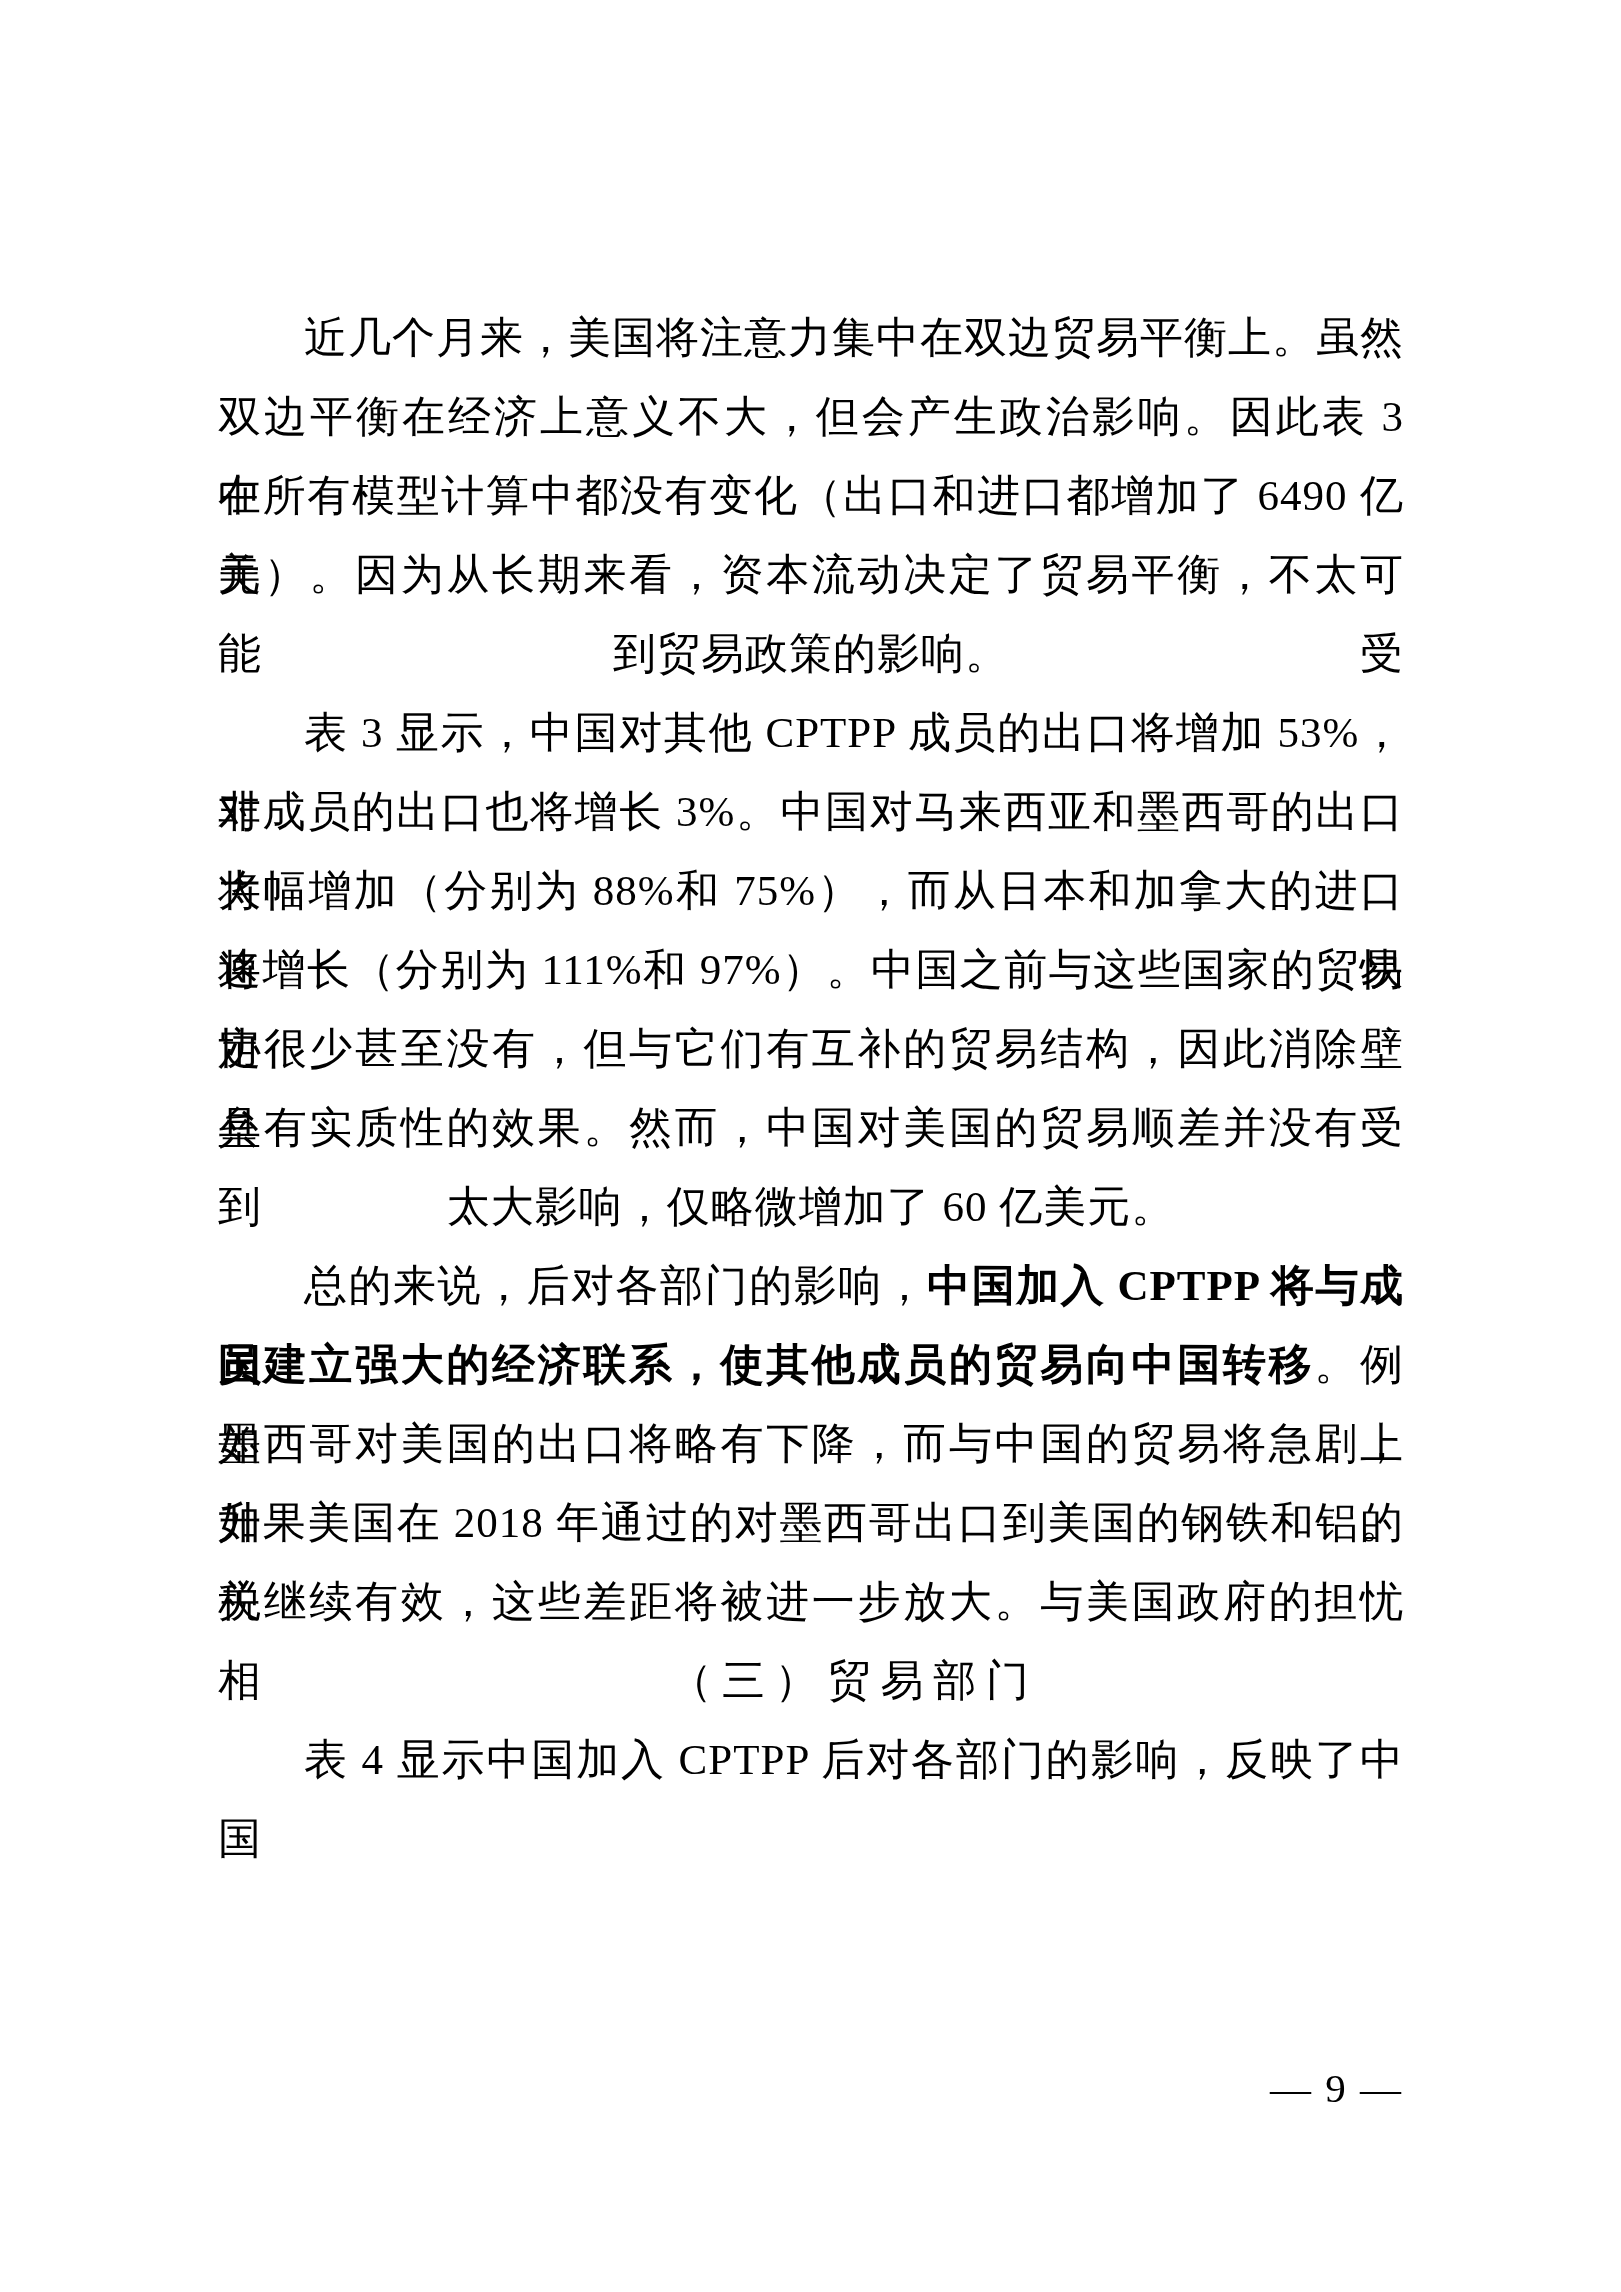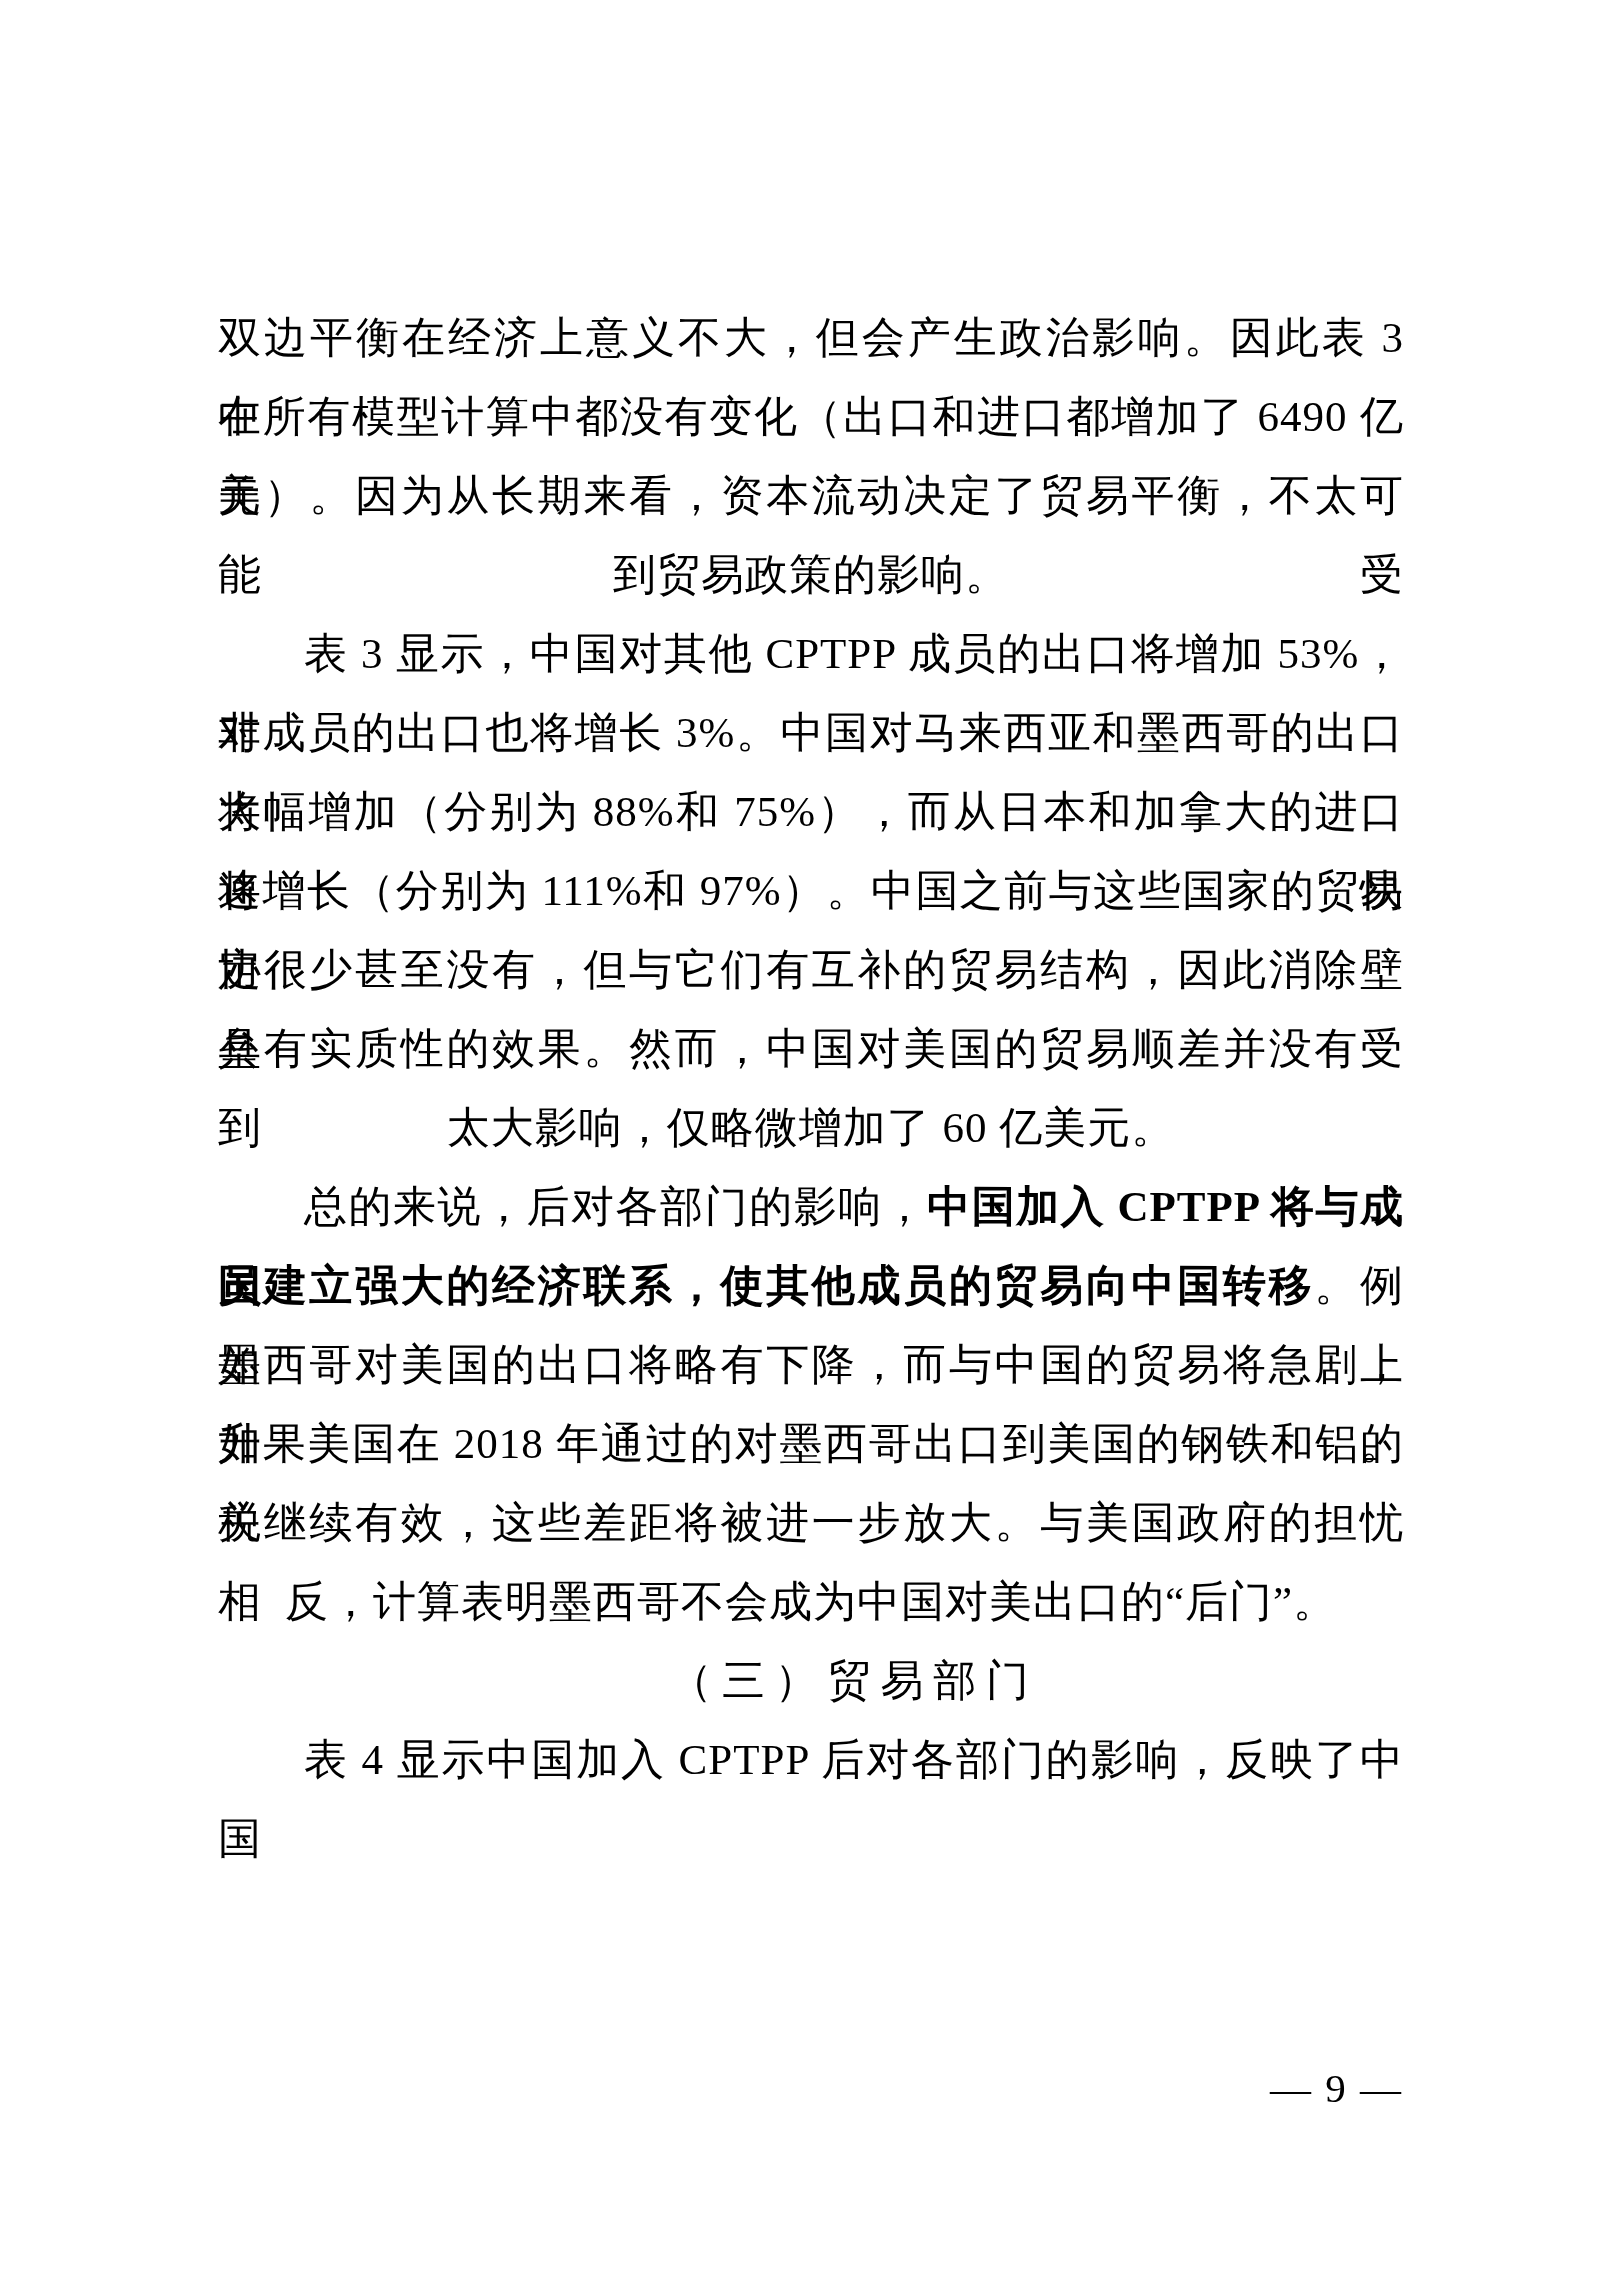--- a/index.html
+++ b/index.html
@@ -55,41 +55,41 @@
     letter-spacing: 2px;
     text-align: right;
   }
 </style>
 </head>
 <body>
 
 <div class="page">
   <div class="textblock" id="document-body">
       <div>
+        <div class="line fill indent"><span class="seg">近几个月来，美国将注意力集中在双边贸易平衡上。虽然</span></div>
         <div class="line fill"><span class="seg">双边平衡在经济上意义不大，但会产生政治影响。因此表 3 中</span></div>
         <div class="line fill"><span class="seg">在所有模型计算中都没有变化（出口和进口都增加了 6490 亿美</span></div>
         <div class="line fill"><span class="seg">元）。因为从长期来看，资本流动决定了贸易平衡，不太可能受</span></div>
         <div class="line"><span class="seg">到贸易政策的影响。</span></div>
       </div>
       <div>
         <div class="line fill indent"><span class="seg">表 3 显示，中国对其他 CPTPP 成员的出口将增加 53%，对</span></div>
         <div class="line fill"><span class="seg">非成员的出口也将增长 3%。中国对马来西亚和墨西哥的出口将</span></div>
         <div class="line fill"><span class="seg">大幅增加（分别为 88%和 75%），而从日本和加拿大的进口将快</span></div>
         <div class="line fill"><span class="seg">速增长（分别为 111%和 97%）。中国之前与这些国家的贸易协</span></div>
         <div class="line fill"><span class="seg">定很少甚至没有，但与它们有互补的贸易结构，因此消除壁垒</span></div>
         <div class="line fill"><span class="seg">具有实质性的效果。然而，中国对美国的贸易顺差并没有受到</span></div>
         <div class="line"><span class="seg">太大影响，仅略微增加了 60 亿美元。</span></div>
       </div>
       <div>
         <div class="line fill indent"><span class="seg">总的来说，后对各部门的影响，</span><span class="seg bold">中国加入 CPTPP 将与成员</span></div>
         <div class="line fill"><span class="seg bold">国建立强大的经济联系，使其他成员的贸易向中国转移</span><span class="seg">。例如，</span></div>
         <div class="line fill"><span class="seg">墨西哥对美国的出口将略有下降，而与中国的贸易将急剧上升。</span></div>
         <div class="line fill"><span class="seg">如果美国在 2018 年通过的对墨西哥出口到美国的钢铁和铝的关</span></div>
         <div class="line fill"><span class="seg">税继续有效，这些差距将被进一步放大。与美国政府的担忧相</span></div>
-        <div class="line"><span class="seg">反，计算表明墨西哥不会成为中国对美出口的“后门”。</span></div>
       </div>
       <div>
         <div class="line indent heading"><span class="seg">（三）贸易部门</span></div>
       </div>
       <div>
         <div class="line fill indent"><span class="seg">表 4 显示中国加入 CPTPP 后对各部门的影响，反映了中国</span></div>
       </div>
     </div>
   <div class="page-number">— 9 —</div>
 </div>

